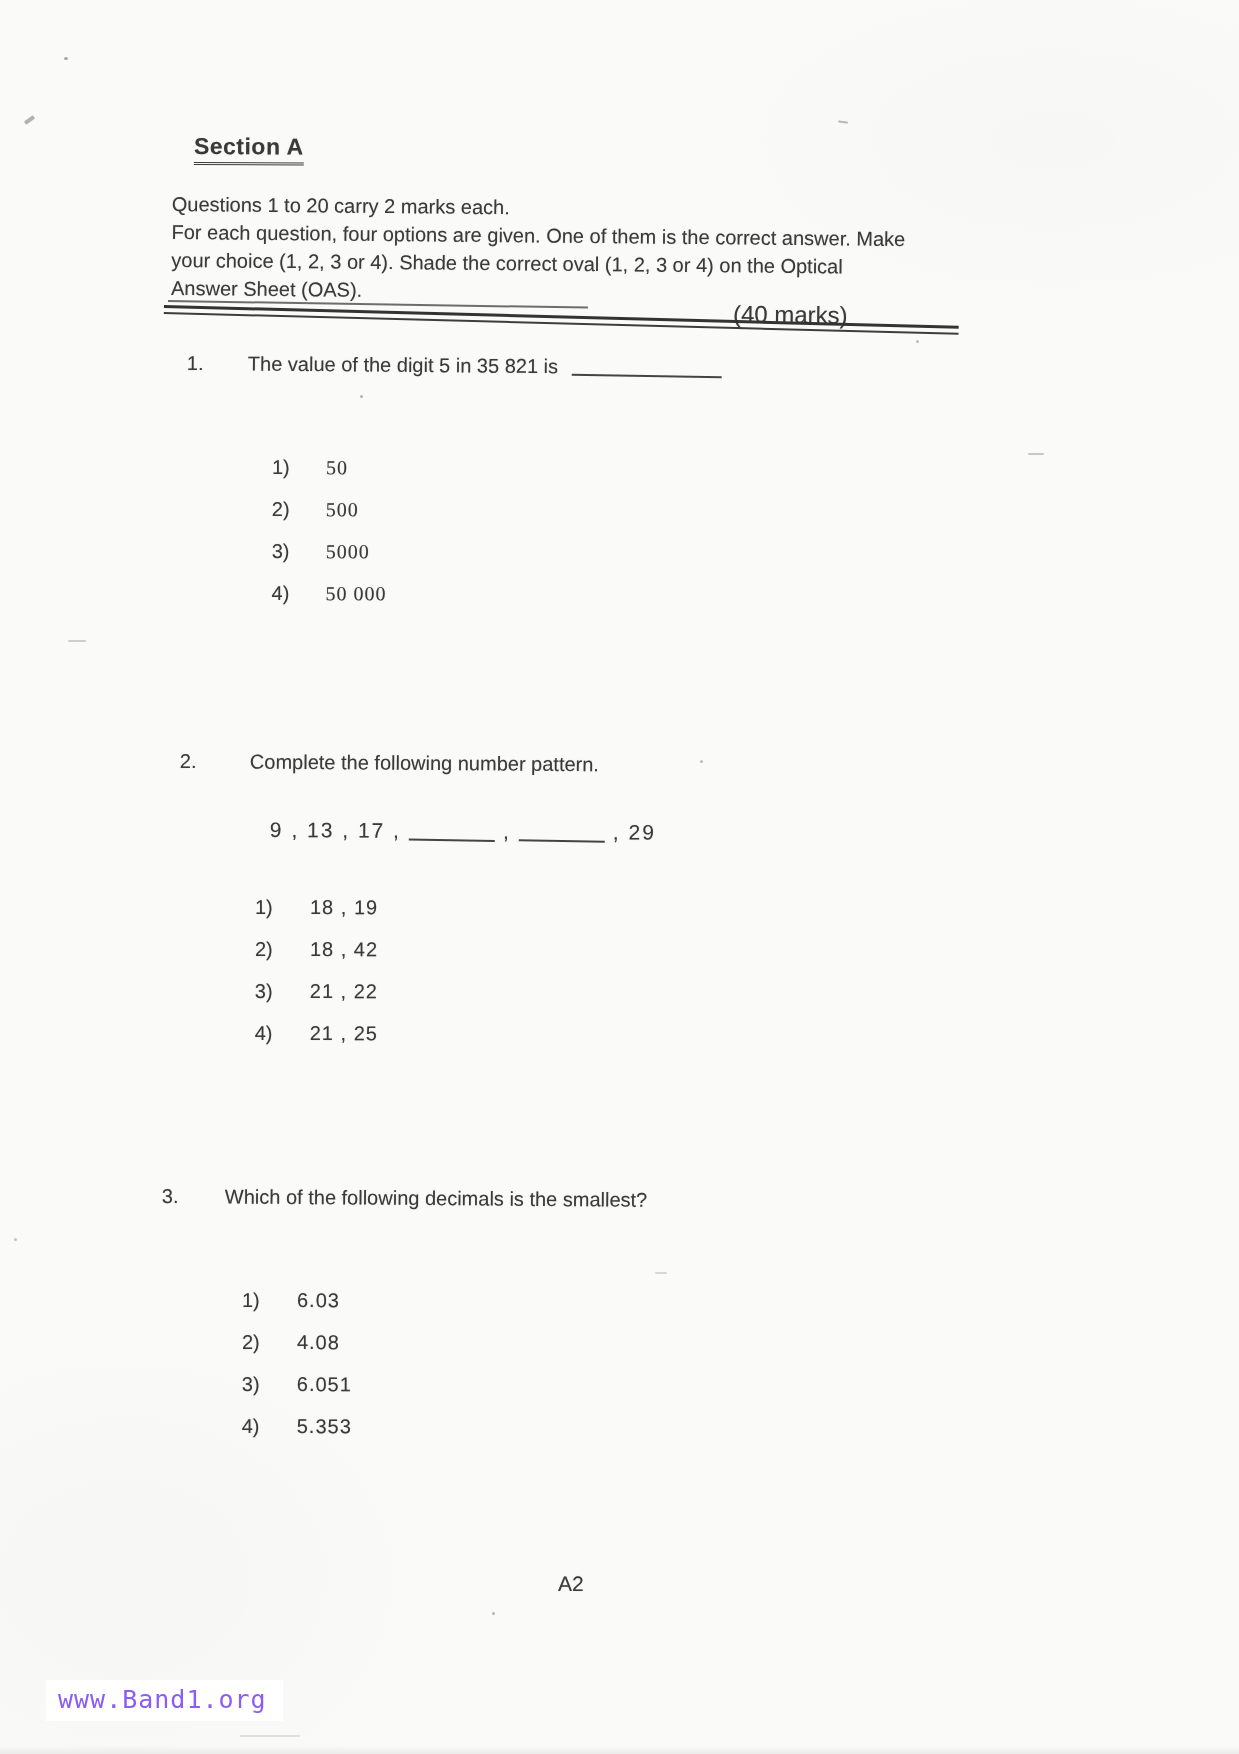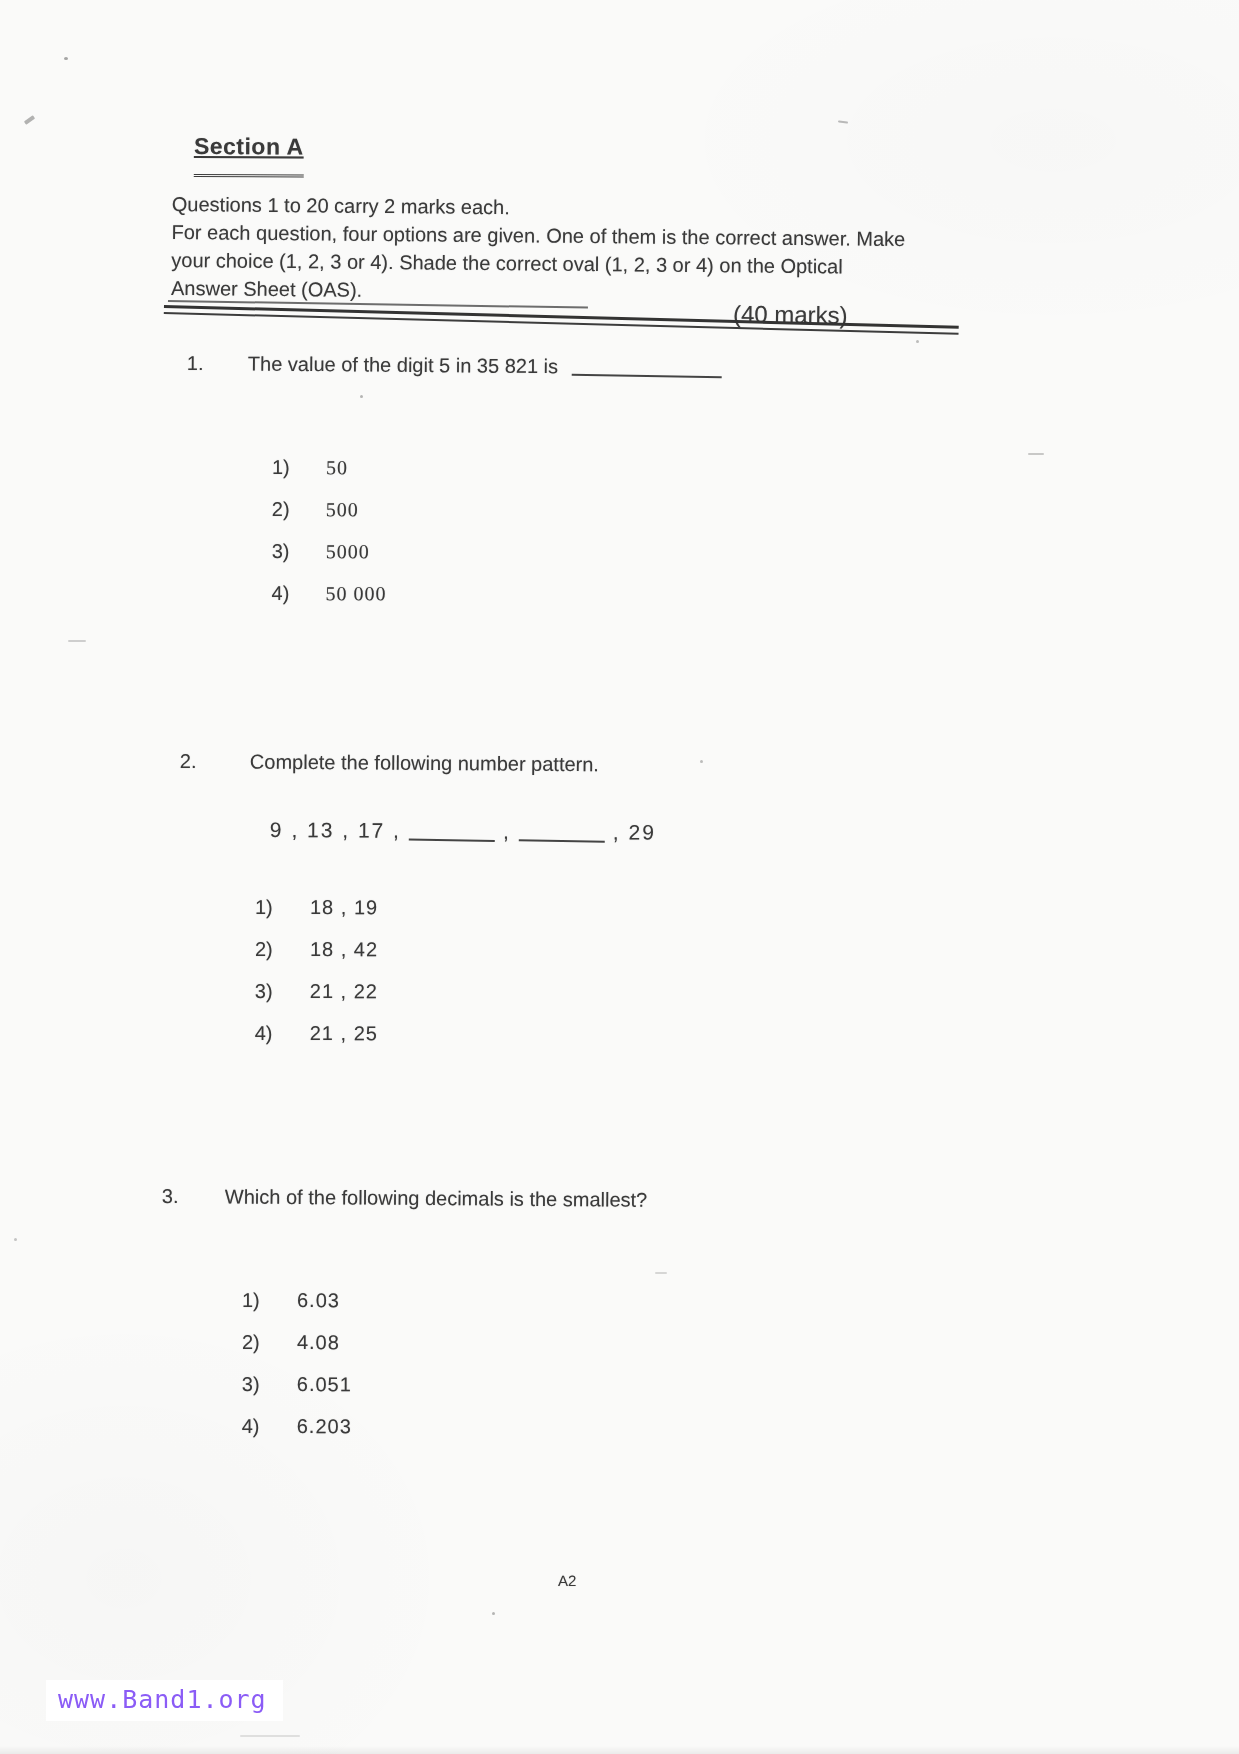--- a/index.html
+++ b/index.html
@@ -16,24 +16,23 @@
     color:#3a3a3a;
   }
   .scan{position:absolute;inset:0;filter:blur(0.3px);}
   .ink{color:#3a3a3a;text-shadow:0 0 1px rgba(58,58,58,0.35);}
   .abs{position:absolute;}
 
   .section-title{
     left:194px;top:133px;
     font-size:23px;font-weight:bold;
     border-bottom:3px double #3c3c3c;
-    padding-bottom:14px;
+    padding-bottom:2px;
     transform:rotate(0.3deg);transform-origin:left top;
     letter-spacing:0.5px;
-    text-decoration:underline;
   }
   .instructions{
     left:172px;top:190px;width:800px;
     font-size:20px;line-height:28px;
     transform:rotate(0.55deg);transform-origin:left top;
   }
   .marks-note{
     left:733px;top:301px;
     font-size:24px;
     transform:rotate(0.6deg);
@@ -83,21 +82,21 @@
   .opt-label{flex:0 0 30px;}
   .opt-value{margin-left:25px;white-space:nowrap;letter-spacing:1px;}
 
   .q1-options{left:272px;top:455px;transform:rotate(0.15deg);transform-origin:left top;}
   .q1-options .opt-value{margin-left:24px;font-family:Liberation Serif, serif;}
   .q2-options{left:255px;top:895px;transform:rotate(0.1deg);transform-origin:left top;}
   .q3-options{left:242px;top:1288px;transform:rotate(0.1deg);transform-origin:left top;}
 
   .page-number{
     left:558px;top:1572px;
-    font-size:15px;
+    font-size:21px;
     transform:rotate(0.3deg);
   }
   .watermark-box{
     left:46px;top:1680px;
     background:#ffffff;
     padding:5px 16px 7px 12px;
   }
   .watermark-text{
     font-family:"DejaVu Sans Mono","Liberation Mono",monospace;
     font-size:25px;color:#8b5cf6;
@@ -196,21 +195,21 @@
       <div class="opt">
         <span class="opt-label">2)</span>
         <span class="opt-value">4.08</span>
       </div>
       <div class="opt">
         <span class="opt-label">3)</span>
         <span class="opt-value">6.051</span>
       </div>
       <div class="opt">
         <span class="opt-label">4)</span>
-        <span class="opt-value">6.203</span>
+        <span class="opt-value">5.353</span>
       </div>
     </div>
 
     <div class="abs page-number ink">A2</div>
 
     <div class="speck" style="left:64px;top:57px;width:4px;height:3px;opacity:.55;"></div>
     <div class="dash" style="left:24px;top:118px;width:11px;height:4px;opacity:.5;transform:rotate(-35deg);"></div>
     <div class="dash" style="left:838px;top:121px;width:10px;height:2px;opacity:.45;transform:rotate(8deg);"></div>
     <div class="dash" style="left:1028px;top:453px;width:16px;height:2px;opacity:.35;"></div>
     <div class="dash" style="left:68px;top:640px;width:18px;height:2px;opacity:.3;"></div>

